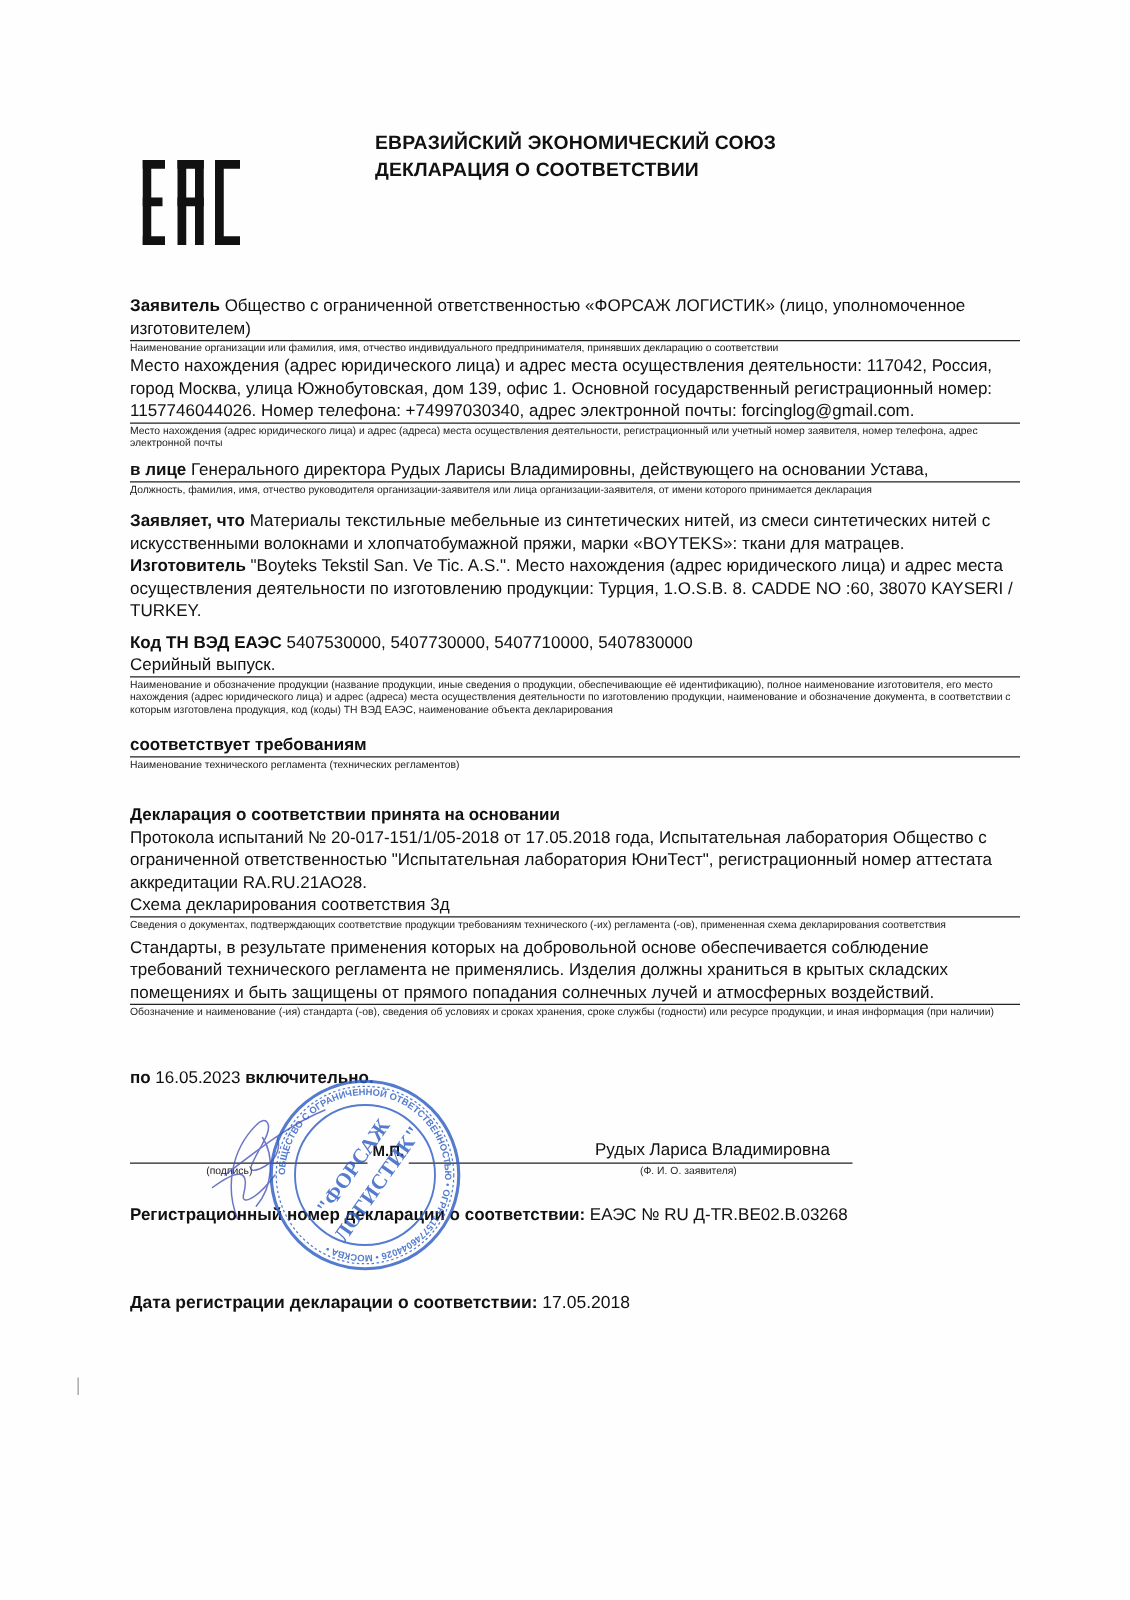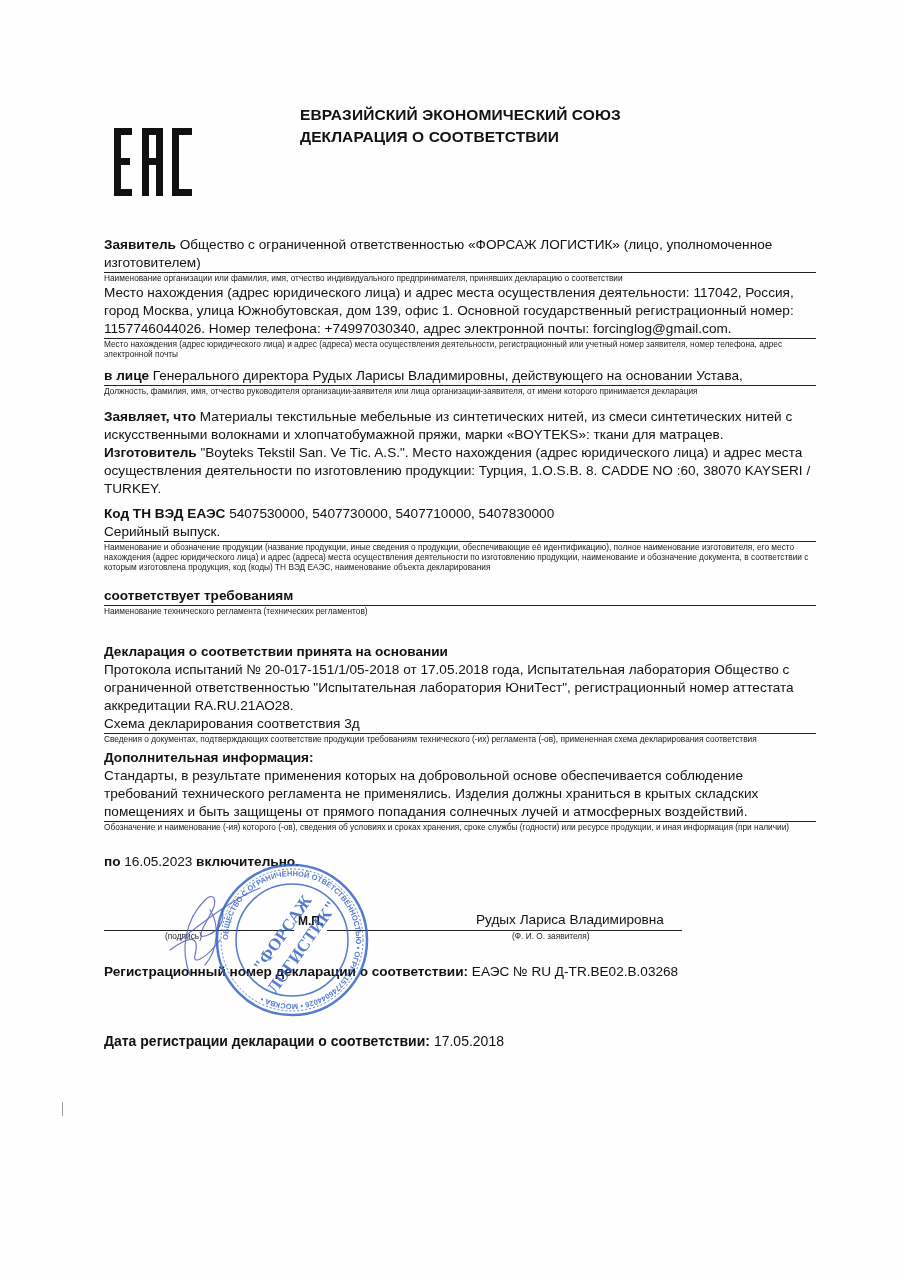--- a/index.html
+++ b/index.html
@@ -87,24 +87,23 @@
 
 <div class="body-text" style="top:643px;">
   <p class="p"><b>Декларация о соответствии принята на основании</b></p>
   <p class="p">Протокола испытаний № 20-017-151/1/05-2018 от 17.05.2018 года, Испытательная лаборатория Общество с ограниченной ответственностью "Испытательная лаборатория ЮниТест", регистрационный номер аттестата аккредитации RA.RU.21АО28.</p>
   <p class="p">Схема декларирования соответствия 3д</p>
   <div class="rule"></div>
   <p class="cap">Сведения о документах, подтверждающих соответствие продукции требованиям технического (-их) регламента (-ов), примененная схема декларирования соответствия</p>
 </div>
 
 <div class="body-text" style="top:749px;">
-  <p class="p"><b>Дополнительная информация:</b></p>
   <p class="p">Стандарты, в результате применения которых на добровольной основе обеспечивается соблюдение требований технического регламента не применялись. Изделия должны храниться в крытых складских помещениях и быть защищены от прямого попадания солнечных лучей и атмосферных воздействий.</p>
   <div class="rule"></div>
-  <p class="cap">Обозначение и наименование (-ия) которого (-ов), сведения об условиях и сроках хранения, сроке службы (годности) или ресурсе продукции, и иная информация (при наличии)</p>
+  <p class="cap">Обозначение и наименование (-ия) стандарта (-ов), сведения об условиях и сроках хранения, сроке службы (годности) или ресурсе продукции, и иная информация (при наличии)</p>
 </div>
 
 <div class="body-text" style="top:853px;">
   <p class="p"><b>по </b><span>16.05.2023</span><b> включительно.</b></p>
 </div>
 
 <div class="sign-line" style="left:104px; top:930px; width:190px;"></div>
 <div class="small-cap" style="left:165px; top:931px;">(подпись)</div>
 <div style="position:absolute; left:298px; top:914px; font-size:12px; font-weight:bold;">М.П.</div>
 <div class="sign-line" style="left:327px; top:930px; width:355px;"></div>

